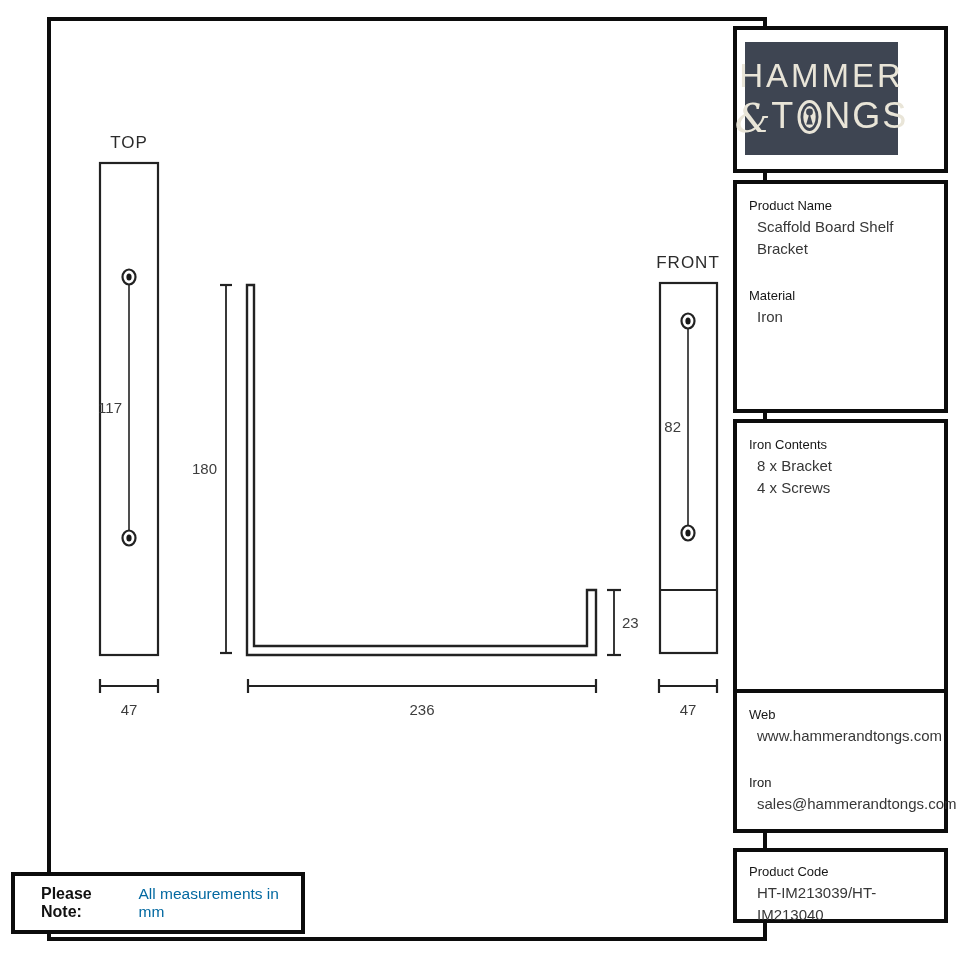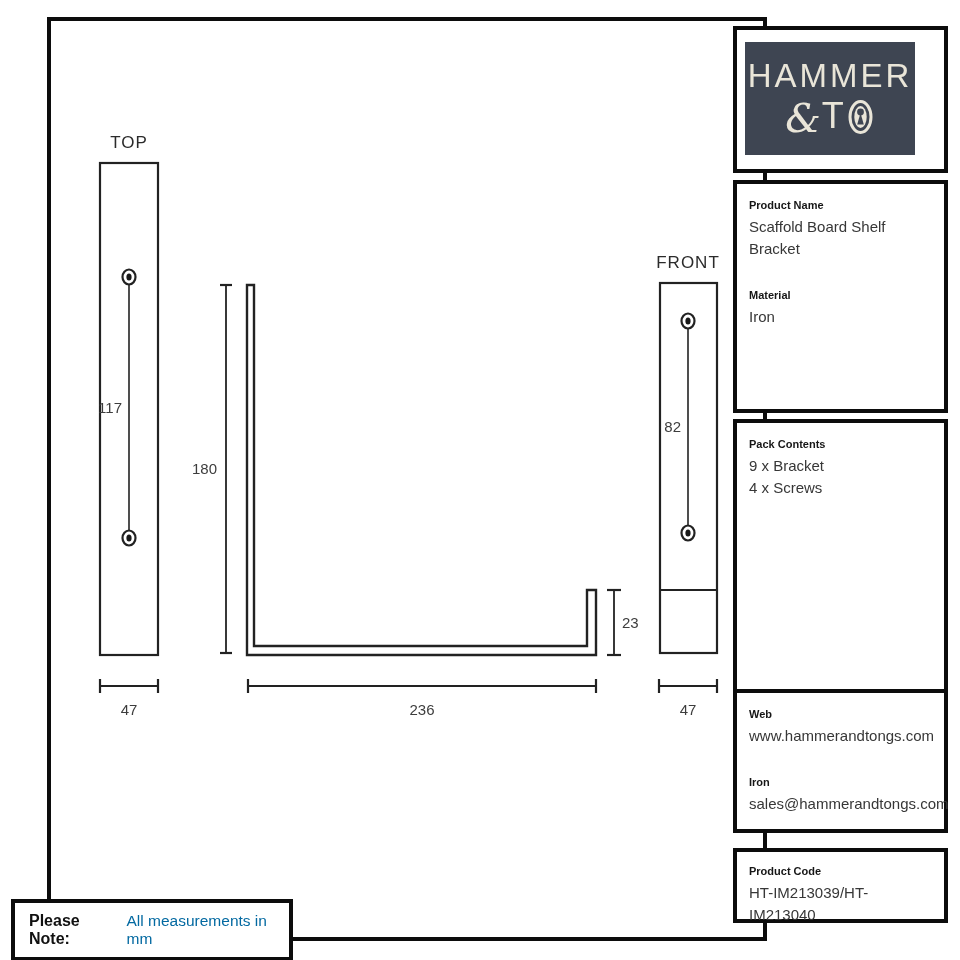--- a/index.html
+++ b/index.html
@@ -5,42 +5,42 @@
   html,body{margin:0;padding:0;background:#ffffff;width:960px;height:960px;
     font-family:"Liberation Sans",sans-serif;overflow:hidden;}
   .sheet{position:relative;width:960px;height:960px;background:#fff;}
 
   
   .main-box{position:absolute;left:11px;top:17px;width:712px;height:916px;
     border:4px solid #0c0c0c;background:#fff;margin-left:36px;}
   .main-box svg{position:absolute;left:0;top:0;}
 
   
-  .note-box{position:absolute;left:11px;top:899px;width:260px;height:54px;
+  .note-box{position:absolute;left:11px;top:872px;width:260px;height:54px;
     border:4px solid #0c0c0c;background:#fff;display:flex;align-items:center;
-    padding-left:14px;z-index:5;}
+    padding-left:26px;z-index:5;}
   .note-box .bold{font-weight:bold;color:#111;font-size:16px;}
   .note-box .reg{color:#0369a1;font-size:15.5px;margin-left:6px;}
 
   
   .side-box{position:absolute;left:733px;width:207px;border:4px solid #0c0c0c;
     background:#fff;box-sizing:content-box;}
   .box-logo{top:26px;height:139px;}
   .box-product{top:180px;height:225px;}
   .box-pack{top:419px;height:282px;}
   .box-web{top:689px;height:136px;}
   .box-code{top:848px;height:67px;}
 
   .pad{padding:11px 12px 0 12px;}
-  .h{font-weight:bold;font-size:11px;color:#161616;line-height:21px;}
-  .v{font-size:15px;color:#373737;line-height:22px;}
+  .h{font-weight:normal;font-size:13px;color:#161616;line-height:21px;}
+  .v{font-size:15px;color:#373737;line-height:22px;margin-left:8px;}
   .gap{height:25px;}
 
   
-  .logo-plate{position:absolute;left:8px;top:12px;width:170px;height:113px;
+  .logo-plate{position:absolute;left:8px;top:12px;width:153px;height:113px;
     background:#3e4552;display:flex;flex-direction:column;align-items:center;
     justify-content:center;}
   .logo-line1{font-size:33px;letter-spacing:3px;color:#e9e5d8;line-height:34px;
     font-weight:normal;}
   .logo-line2{display:flex;align-items:center;color:#e9e5d8;line-height:44px;height:46px;}
   .logo-amp{font-family:"DejaVu Serif",serif;font-style:italic;font-size:40px;
     margin-right:1px;position:relative;top:2px;}
   .logo-t,.logo-ngs{font-size:36px;letter-spacing:2px;}
   .logo-keyhole{margin:0 2px;position:relative;top:1px;}
 </style>
@@ -129,38 +129,39 @@
       <div class="logo-line1">HAMMER</div>
       <div class="logo-line2">
         <span class="logo-amp">&amp;</span>
         <span class="logo-t">T</span>
         <svg class="logo-keyhole" width="25" height="36" viewBox="0 0 25 36">
           <ellipse cx="12.5" cy="18" rx="10.5" ry="15.5" fill="none" stroke="#e9e5d8" stroke-width="3"></ellipse>
           <ellipse cx="12.5" cy="18" rx="6.2" ry="11" fill="#e9e5d8" stroke="none"></ellipse>
           <circle cx="12.5" cy="13" r="3.4" fill="#3e4552"></circle>
           <path d="M12.5,14 L9.2,25.5 L15.8,25.5 Z" fill="#3e4552"></path>
         </svg>
+        <span class="logo-ngs">NGS</span>
       </div>
     </div>
   </div>
 
   <div class="side-box box-product">
     <div class="pad">
       <div class="h">Product Name</div>
       <div class="v">Scaffold Board Shelf Bracket</div>
       <div class="gap"></div>
       <div class="h">Material</div>
       <div class="v">Iron</div>
     </div>
   </div>
 
   <div class="side-box box-pack">
     <div class="pad">
-      <div class="h">Pack Contents</div>
-      <div class="v">9 x Bracket</div>
+      <div class="h">Iron Contents</div>
+      <div class="v">8 x Bracket</div>
       <div class="v">4 x Screws</div>
     </div>
   </div>
 
   <div class="side-box box-web">
     <div class="pad">
       <div class="h">Web</div>
       <div class="v">www.hammerandtongs.com</div>
       <div class="gap"></div>
       <div class="h">Iron</div>

